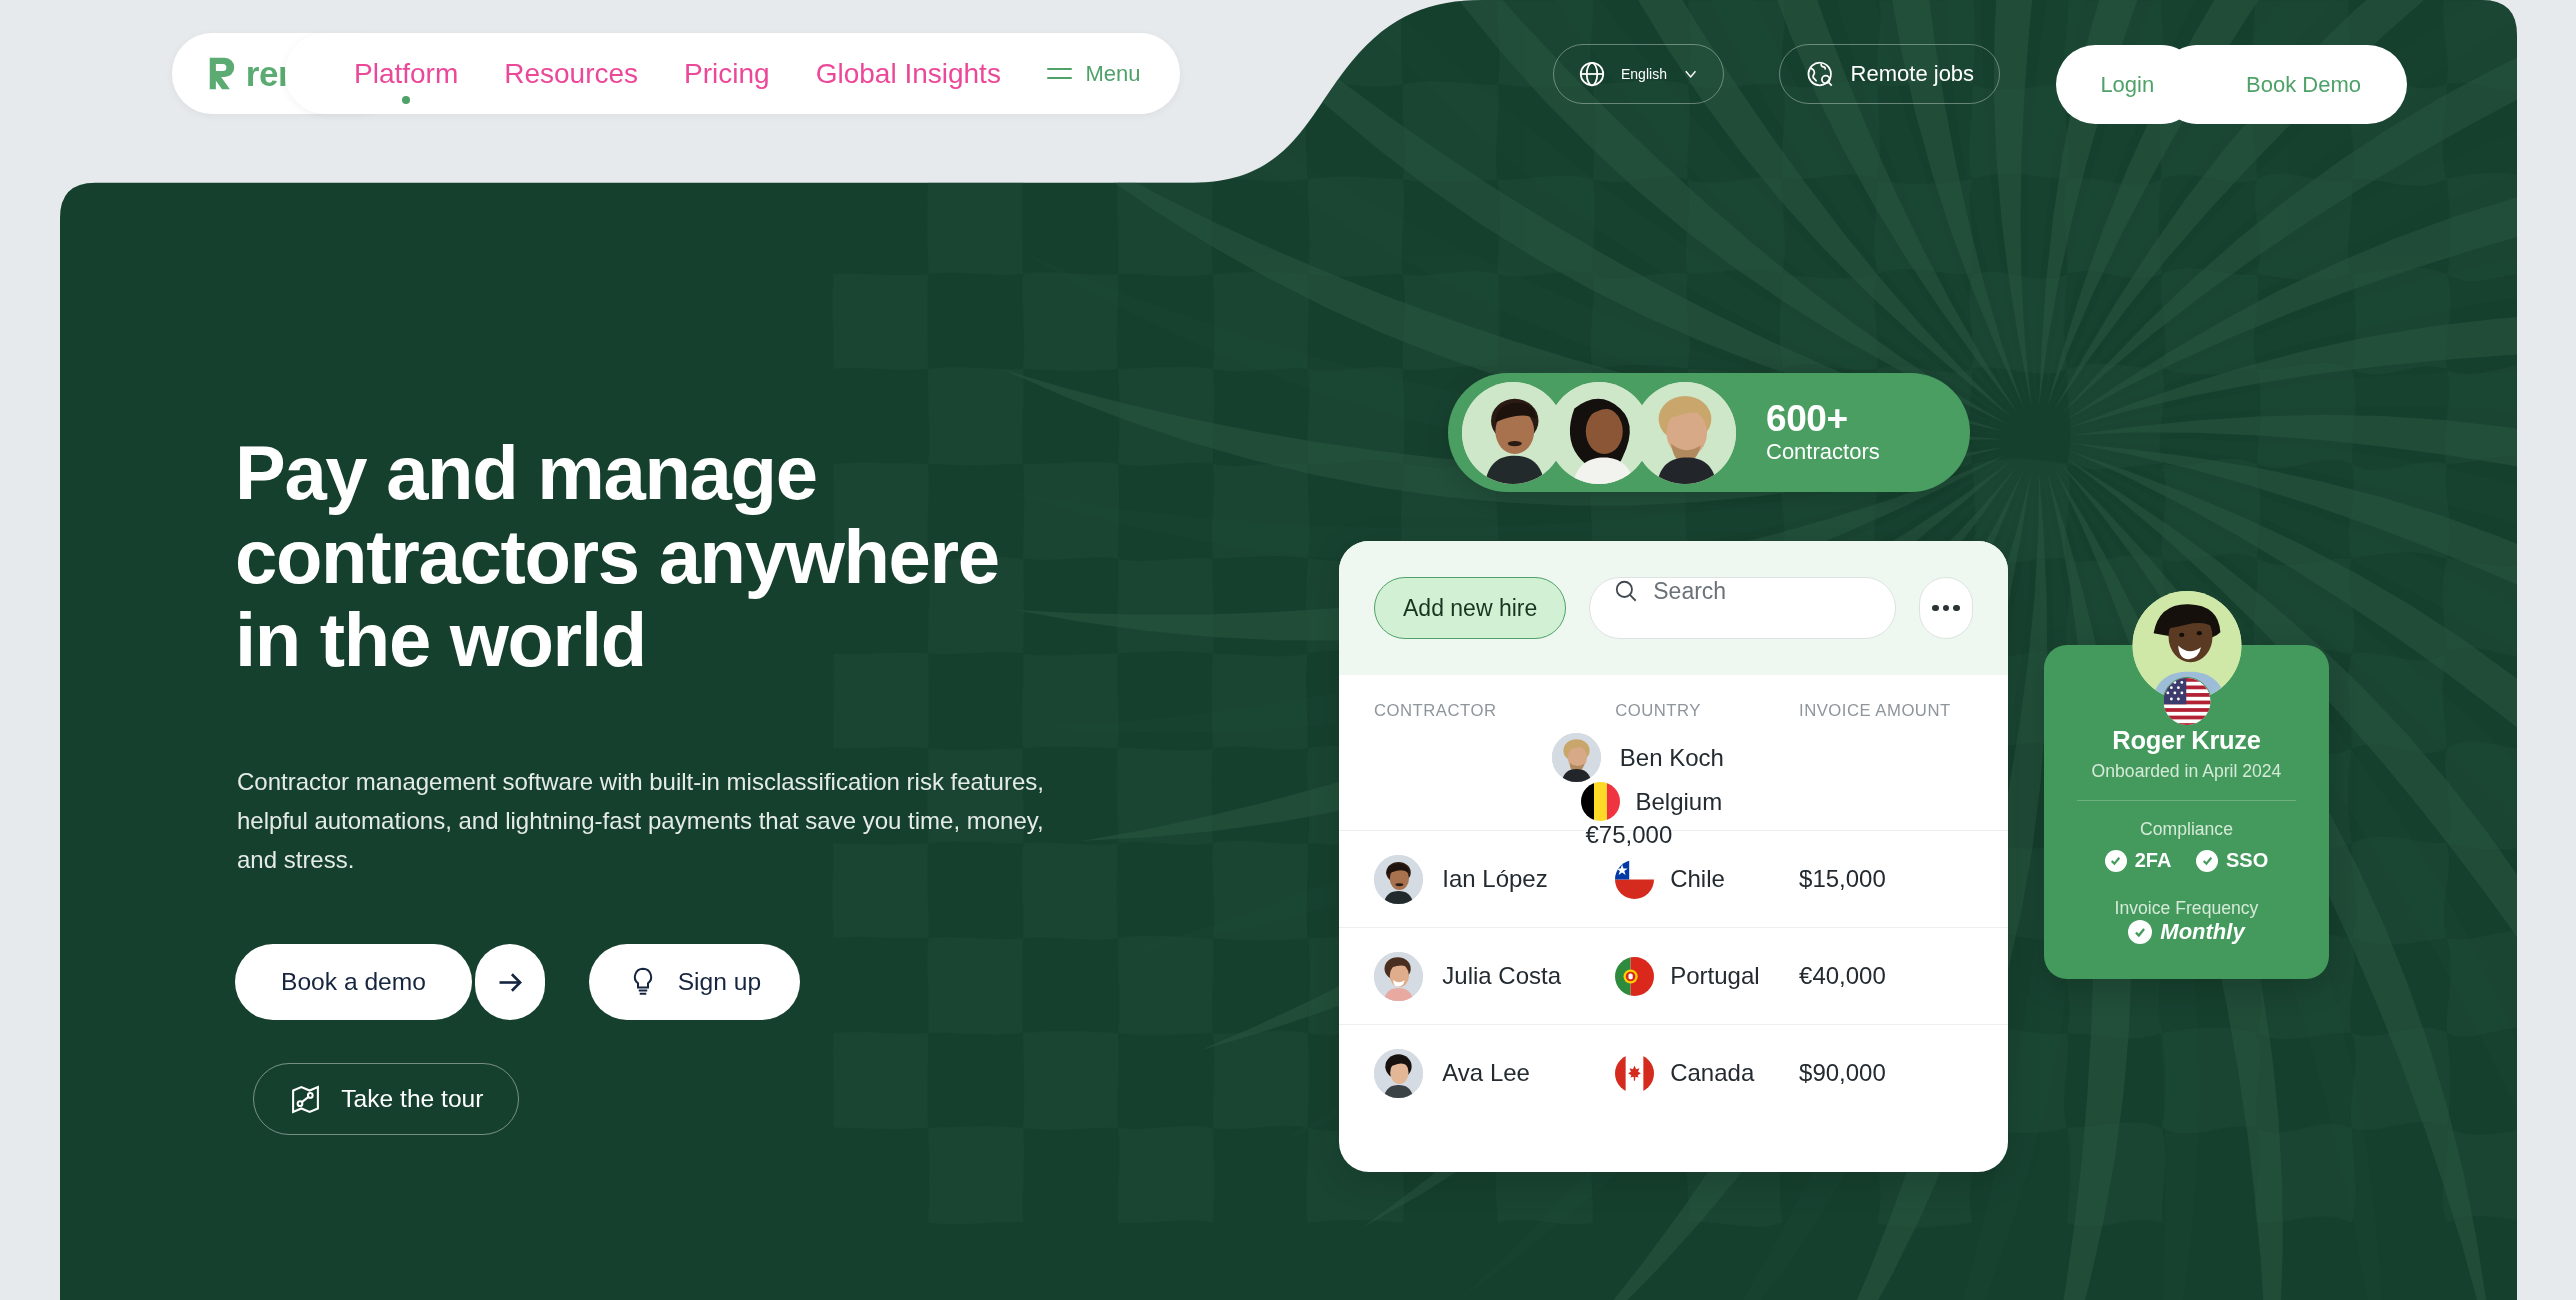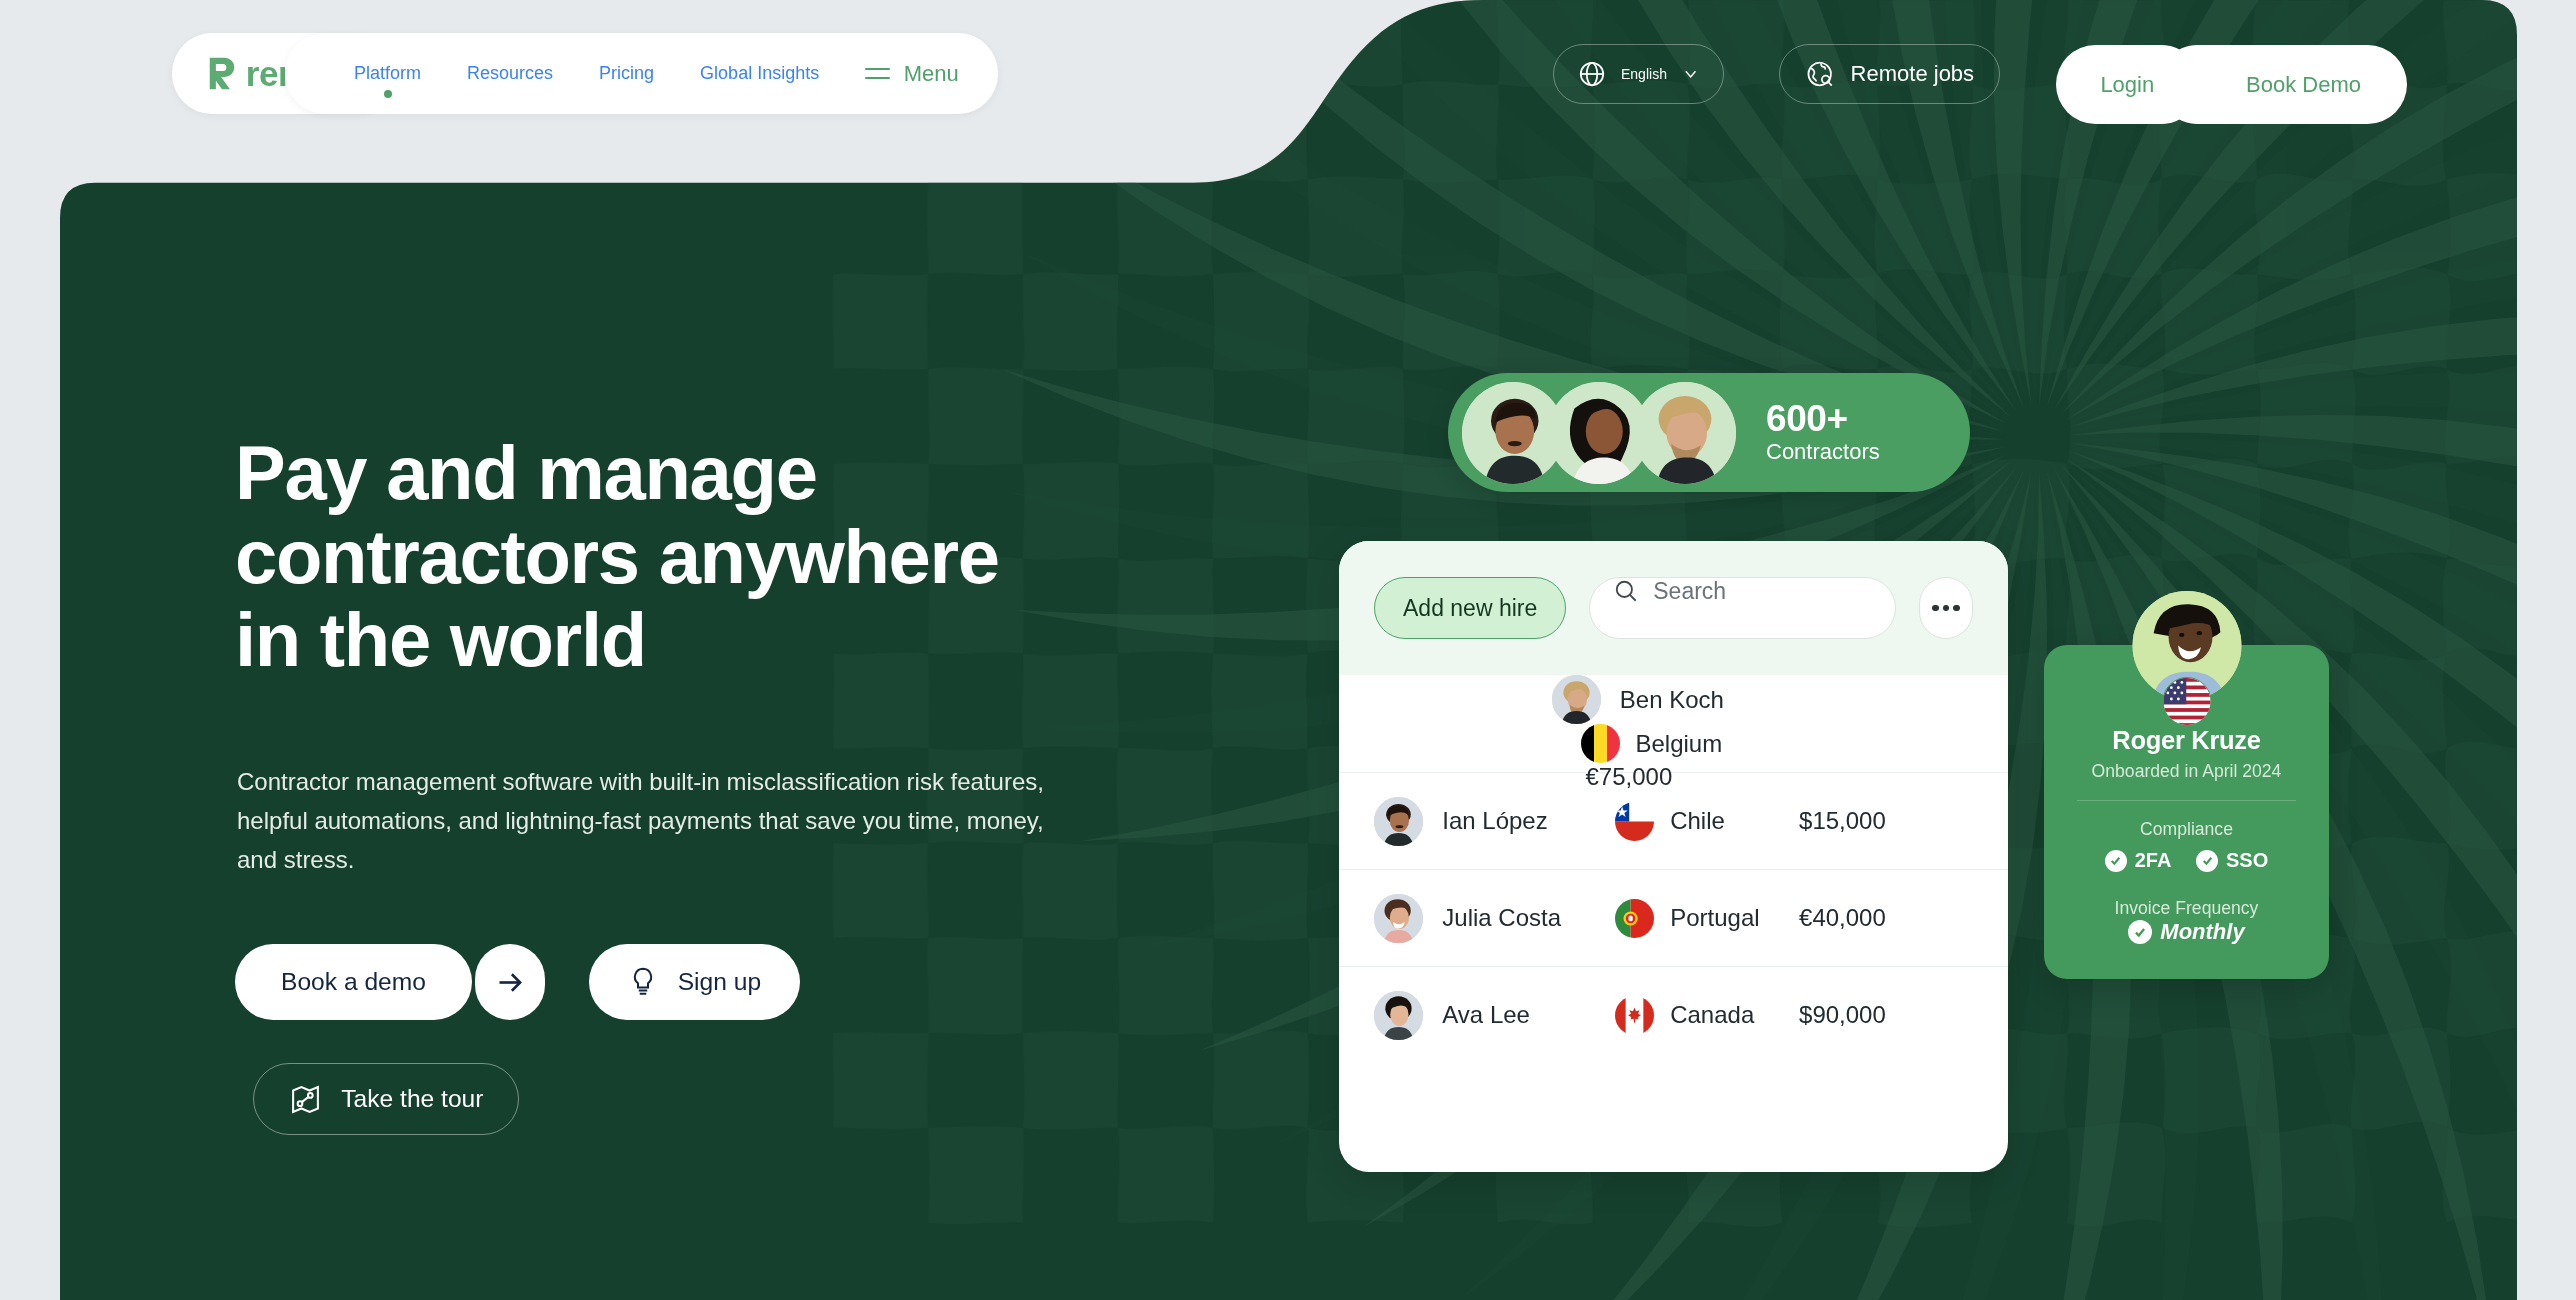--- a/index.html
+++ b/index.html
@@ -36,21 +36,21 @@
   }
   .nav-pill {
     position: absolute; left: 285px; top: 33px;
     height: 81px; padding: 0 39px 0 46px;
     background: #ffffff; border-radius: 40px;
     display: flex; align-items: center; gap: 0px;
     box-shadow: 0 1.8px 8.8px rgba(0,0,0,.05);
   }
   .nav-link {
     position: relative;
-    font-size: 18px; color: #3b82f6; padding: 0 23px;
+    font-size: 28px; color: #ec4899; padding: 0 23px;
     white-space: nowrap; cursor: pointer;
   }
   .nav-link .dot {
     position: absolute; left: 50%; transform: translateX(-50%);
     bottom: -14px; width: 8px; height: 8px; border-radius: 50%;
     background: #4fa169;
   }
   .nav-menu {
     display: flex; align-items: center; gap: 14px;
     font-size: 22px; color: #4fa169; padding-left: 23px; cursor: pointer;
@@ -637,20 +637,25 @@
         </svg>
         <span class="search-ph">Search</span>
       </div>
       <div class="more-btn">
         <i></i>
           <i></i>
           <i></i>
       </div>
     </div>
 
+    <div class="col-head">
+      <div class="c1">CONTRACTOR</div>
+      <div class="c2">COUNTRY</div>
+      <div class="c3">INVOICE AMOUNT</div>
+    </div>
 
     <div>
 
       <div class="row">
         <div class="row-c1">
           <div class="avatar">
             <svg viewBox="0 0 56 56" width="49" height="49">
               <rect width="56" height="56" fill="#d5dbe2"></rect>
               <ellipse cx="28" cy="20" rx="15" ry="13" fill="#c9a66b"></ellipse>
               <ellipse cx="29" cy="28" rx="11" ry="13" fill="#d8a987"></ellipse>

